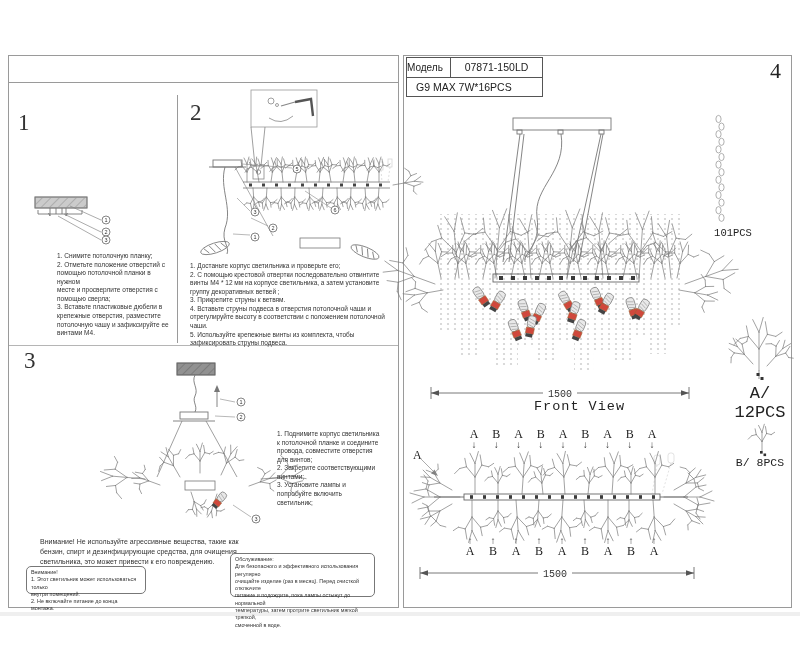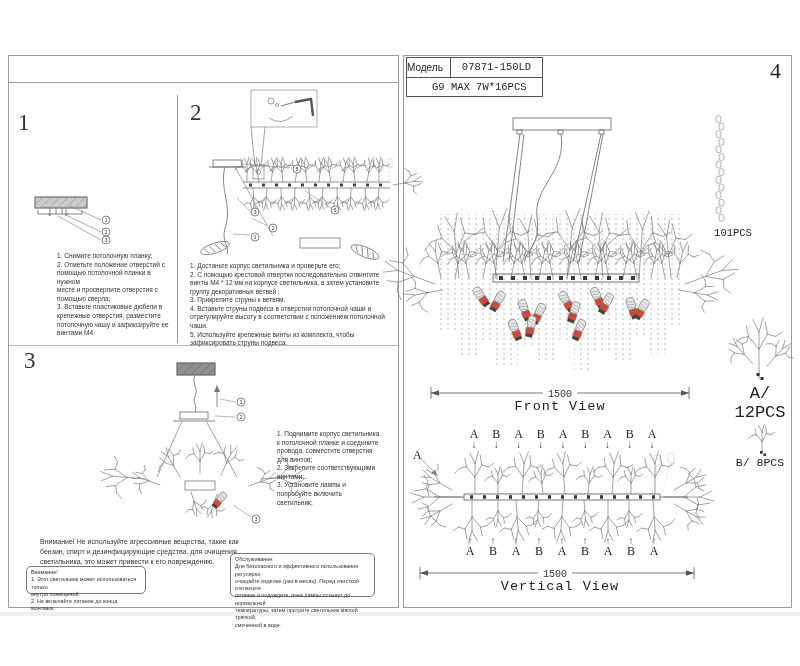--- a/index.html
+++ b/index.html
@@ -11,23 +11,23 @@
   .title{left:8px;top:55px;width:391px;height:27px;line-height:27px;text-align:center;
          font-size:16.5px;color:#111;border-bottom:0}
   .stepnum{font-family:"Liberation Serif",serif;font-size:23px;color:#333}
   .tiny{font-size:6.5px;line-height:1.32}
   .micro{font-size:5.4px;line-height:1.35}
   .warn{font-size:7px;line-height:1.4}
   .rbox{border:1px solid #777;border-radius:5px;background:#fff;box-sizing:border-box;padding:2px 4px}
   .vline{border-left:1px solid #9a9a9a;width:0}
   .hline{border-top:1px solid #b5b5b5;height:0}
   .cell{position:absolute;border:1px solid #555;box-sizing:border-box;background:#fff}
-  .mono{font-family:Liberation Mono, monospace}
+  .mono{font-family:Liberation Sans, sans-serif}
   .viewlabel{font-family:"Liberation Mono",monospace;font-size:13.5px;letter-spacing:1px;
-             text-align:center;color:#222}
+             text-align:right;color:#222}
   .partlabel{font-family:"Liberation Mono",monospace;font-size:10.5px;text-align:center;color:#222}
   .pagenum{font-family:"Liberation Serif",serif;font-size:22px;color:#222}
   .vv-row{display:flex;justify-content:space-between}
   .vv-item{display:flex;flex-direction:column;align-items:center;width:12px}
   .vv-letter{font-family:"Liberation Serif",serif;font-size:12px;line-height:1;color:#222}
   .vv-arrow{font-size:10px;line-height:0.9;color:#333}
   svg{position:absolute;overflow:visible}
   svg text{font-family:"Liberation Mono",monospace}
   .dimtxt{font-size:10px;fill:#333}
   .cnum{font-size:5.5px;fill:#333;font-family:"Liberation Sans",sans-serif}
@@ -274,21 +274,21 @@
 2. Не включайте питание до конца монтажа.</div>
   <div class="abs rbox t micro" style="left:230px;top:553px;width:145px;height:44px">Обслуживание:
 Для безопасного и эффективного использования регулярно
 очищайте изделие (раз в месяц). Перед очисткой отключите
 питание и подождите, пока лампы остынут до нормальной
 температуры, затем протрите светильник мягкой тряпкой,
 смоченной в воде.</div>
 
   <div class="cell" style="left:406px;top:57px;width:45px;height:21px;font-size:10px;line-height:19px">Модель</div>
   <div class="cell mono" style="left:450px;top:57px;width:93px;height:21px;font-size:10.5px;text-align:center;line-height:19px">07871-150LD</div>
-  <div class="cell mono" style="left:406px;top:77px;width:137px;height:20px;font-size:10.5px;line-height:18px;padding-left:25px">G9  MAX 7W*16PCS</div>
+  <div class="cell mono" style="left:406px;top:77px;width:137px;height:20px;font-size:10.5px;line-height:18px;padding-left:9px">G9  MAX 7W*16PCS</div>
   <div class="abs pagenum" style="left:770px;top:58px">4</div>
 
   <svg style="left:425px;top:112px" width="270" height="292" viewBox="0 0 270 292">
     <defs>
       <pattern id="chF" width="7" height="5" patternUnits="userSpaceOnUse">
         <circle cx="2" cy="2" r="1.1" fill="#c6c6c6"></circle>
       </pattern>
       <g id="twF" stroke="#7a7a7a" stroke-width="0.7" fill="none" stroke-linecap="round">
         <path vector-effect="non-scaling-stroke" d="M0,0L0,-10M0,-10L-5,-16M-5,-16L-9,-15M-5,-16L-6,-21M-9,-15L-12,-12M0,-10L4,-17M4,-17L8,-16M8,-16L11,-18M4,-17L3,-23M0,-10L0,-18M0,-18L-3,-24M0,-18L2,-25"></path>
       </g>
@@ -652,15 +652,14 @@
     <g stroke="#555" stroke-width="0.8" fill="none">
       <line x1="8" y1="123" x2="126" y2="123"></line>
         <line x1="160" y1="123" x2="282" y2="123"></line>
       <line x1="8" y1="117" x2="8" y2="129"></line>
         <line x1="282" y1="117" x2="282" y2="129"></line>
       <path d="M8,123 L16,120.2 L16,125.8 Z" fill="#555" stroke="none"></path>
       <path d="M282,123 L274,120.2 L274,125.8 Z" fill="#555" stroke="none"></path>
     </g>
     <text x="143" y="126.5" text-anchor="middle" class="dimtxt">1500</text>
   </svg>
-  <div class="abs viewlabel" style="left:485px;top:579px;width:150px">Vertical View</div>
 
 </div>
 
 </body></html>

